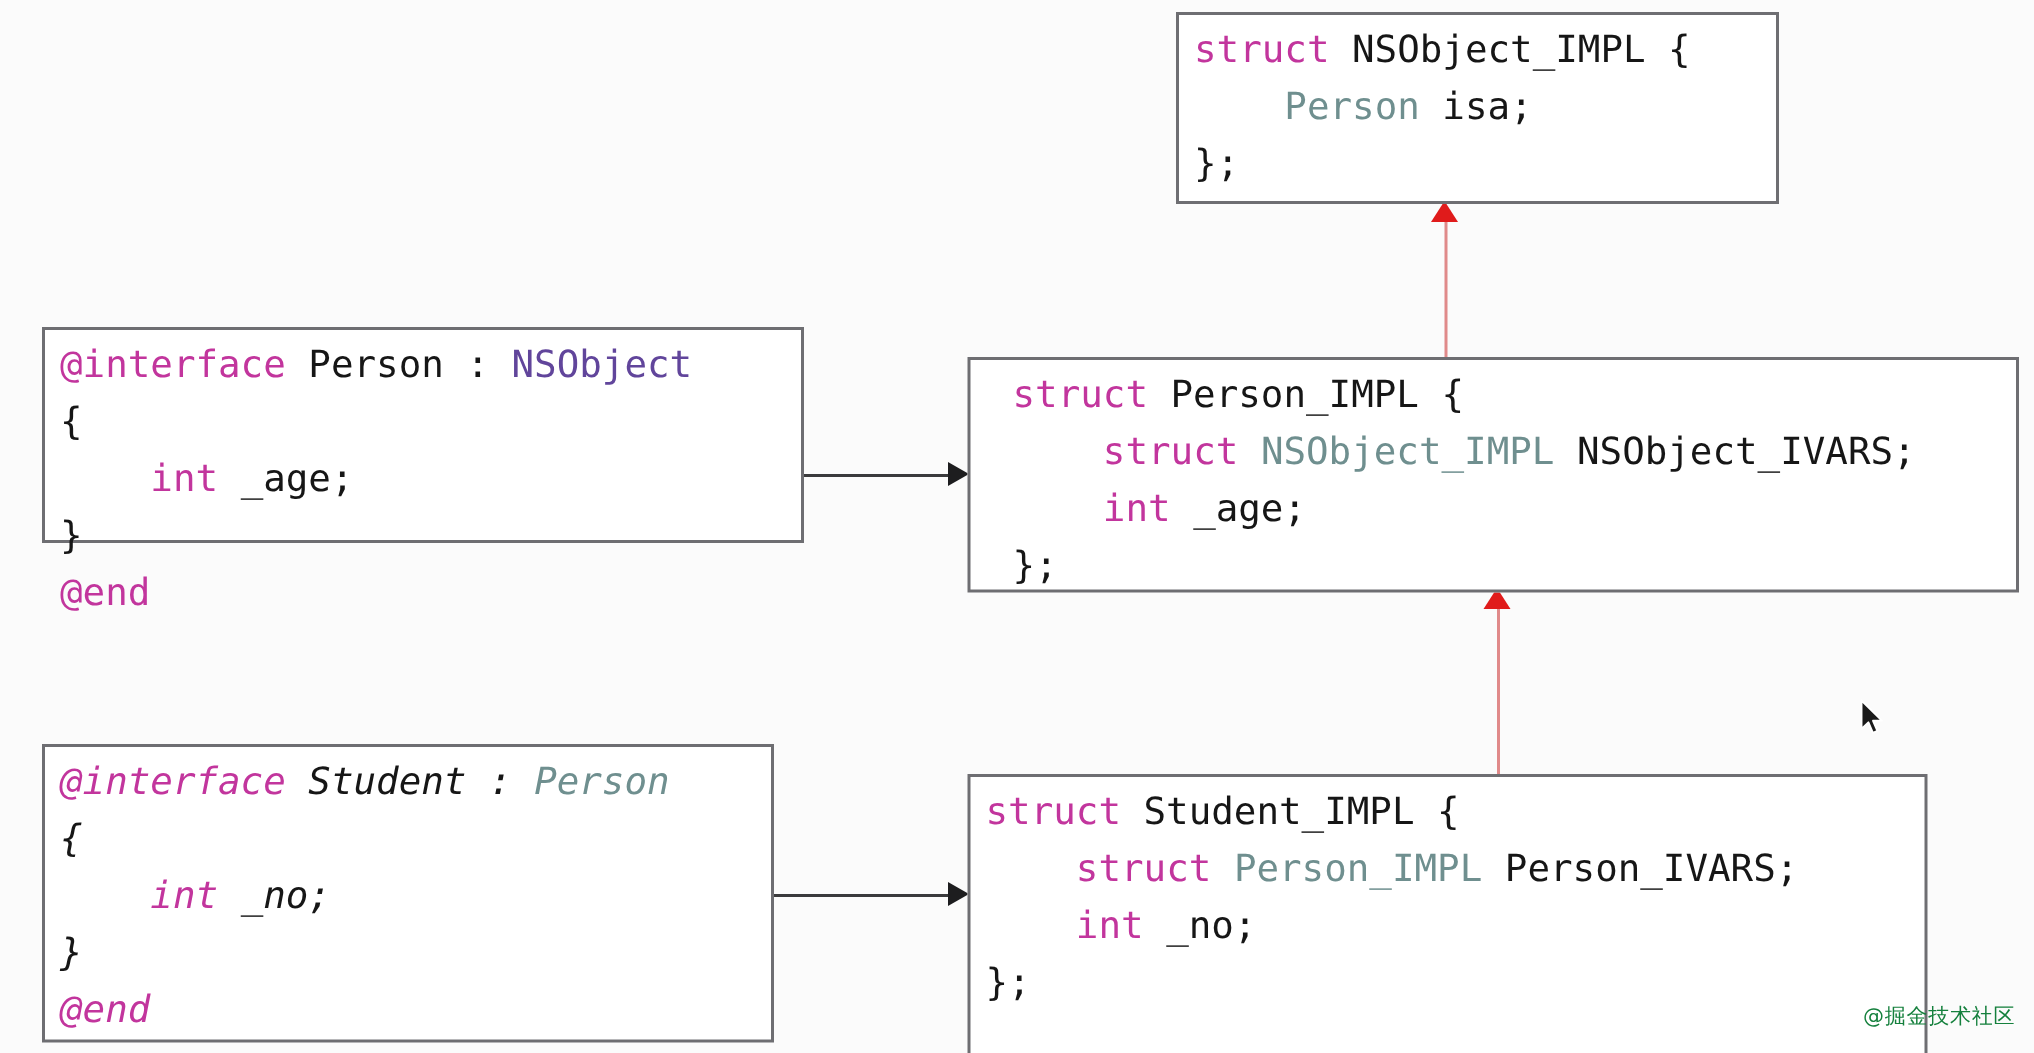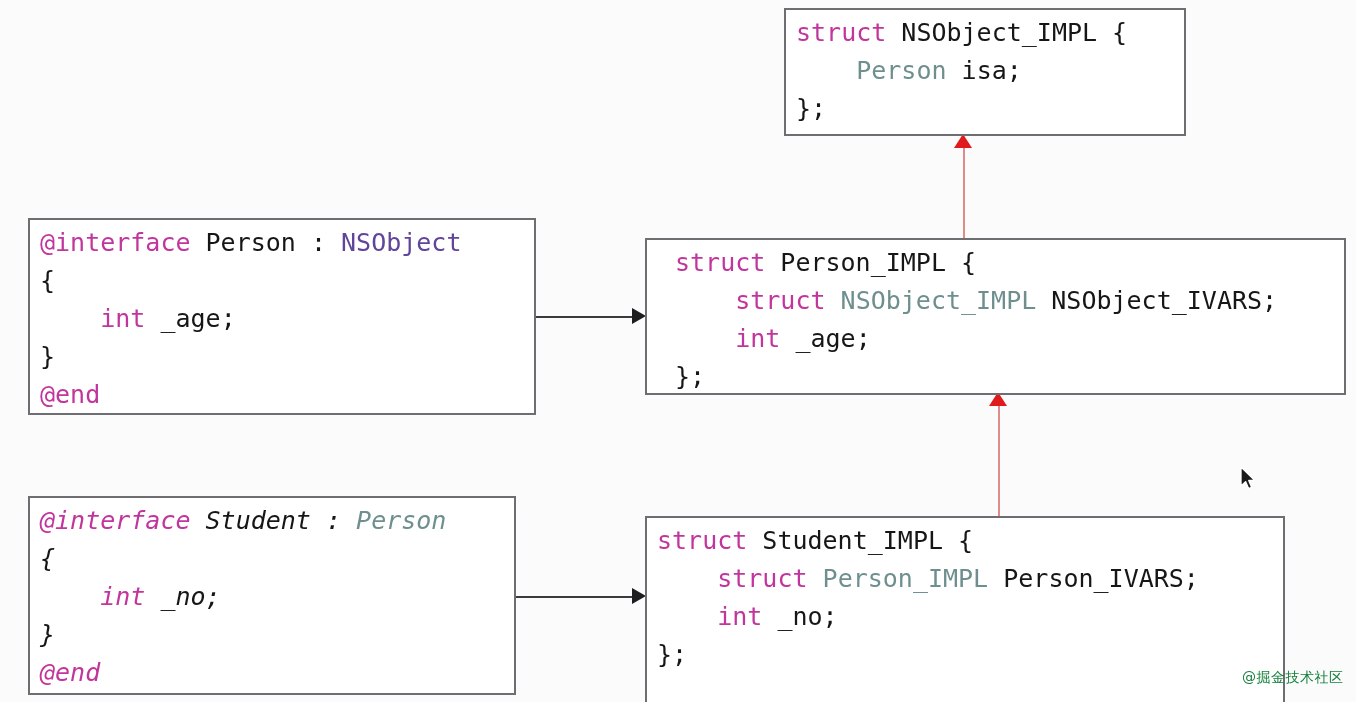--- a/index.html
+++ b/index.html
@@ -33,21 +33,21 @@
   .code-box .line { display: block; height: 38px; }
 
   
   .kw      { color: #c2359d; }          
   .plain   { color: #161616; }
   .type-v  { color: #61459b; }          
   .type-t  { color: #6f8f8f; }
 
   
   #box-nsobject-impl { left: 784px;  top: 8px;   width: 402px; height: 128px; }
-  #box-person-iface  { left: 28px;   top: 218px; width: 508px; height: 197px; }
+  #box-person-iface  { left: 28px;   top: 218px; width: 508px; height: 144px; }
   #box-person-impl   { left: 645px;  top: 238px; width: 701px; height: 157px; padding-left: 28px; }
   #box-student-iface { left: 28px;   top: 496px; width: 488px; height: 199px; font-style: italic; }
   #box-student-impl  { left: 645px;  top: 516px; width: 640px; height: 188px; }
 
   
   .conn { position: absolute; z-index: 2; }
 
   .h-line {
     height: 0;
     border-top: 2px solid #3a3a3c;

